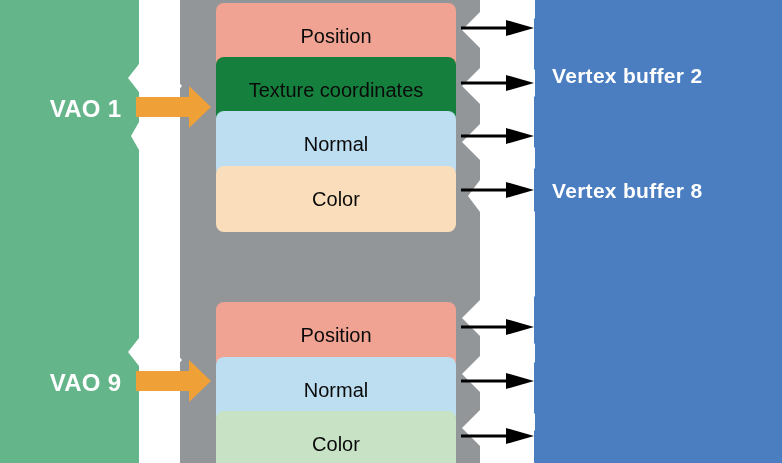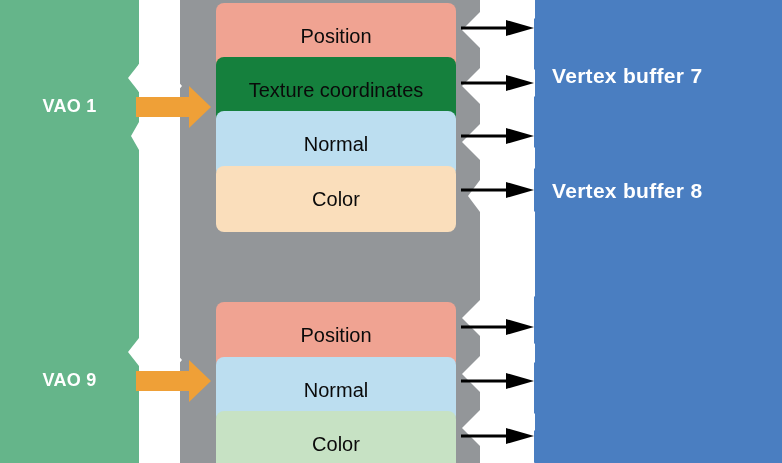--- a/index.html
+++ b/index.html
@@ -41,25 +41,25 @@
   .panel-buffers {
     position: absolute;
     left: 534px; top: 0;
     width: 248px;
     height: 463px;
     background: #4a7ec1;
   }
   
   .vao-label {
     position: absolute;
-    left: 0;
+    left: 16px;
     width: 139px;
     text-align: center;
     color: #ffffff;
-    font-size: 18px;
+    font-size: 24px;
     font-weight: bold;
     letter-spacing: .3px;
     line-height: 1;
   }
   .buffer-label {
     position: absolute;
     left: 552px;
     width: 230px;
     text-align: left;
     color: #ffffff;
@@ -192,16 +192,16 @@
   <div class="attr-box" style="top:302px;background:#f0a392;">
     <span class="attr-label">Position</span>
   </div>
   <div class="attr-box" style="top:357px;background:#bcdef0;">
     <span class="attr-label">Normal</span>
   </div>
   <div class="attr-box" style="top:411px;background:#c7e2c4;">
     <span class="attr-label">Color</span>
   </div>
 
-  <div class="buffer-label" style="top:65px;">Vertex buffer 7</div>
+  <div class="buffer-label" style="top:65px;">Vertex buffer 2</div>
   <div class="buffer-label" style="top:180px;">Vertex buffer 8</div>
 
 </div>
 
 </body></html>

